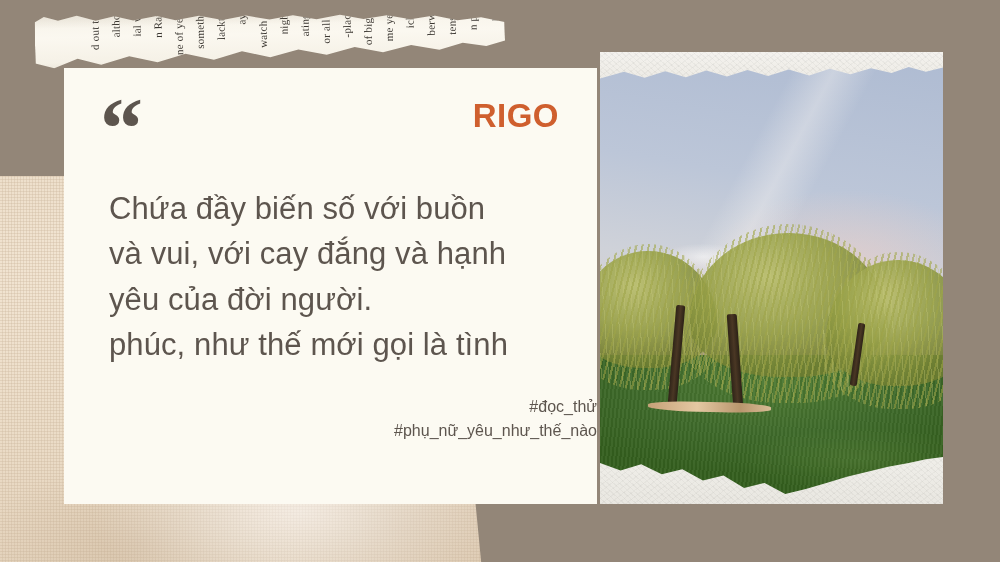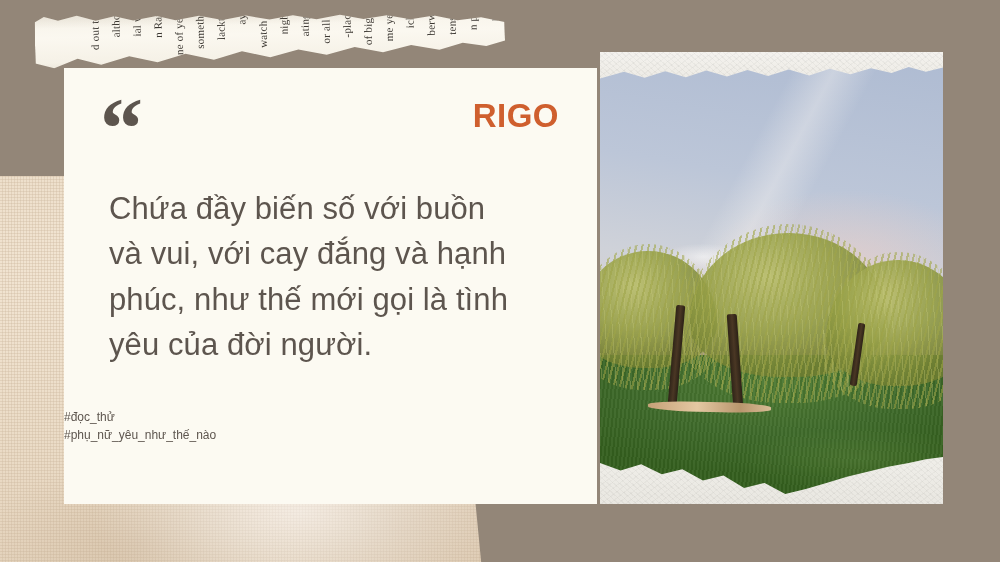--- a/index.html
+++ b/index.html
@@ -90,25 +90,24 @@
     line-height: 1.46;
     color: #5d554e;
     letter-spacing: 0.1px;
   }
 
   .tags {
     position: absolute;
     left: 0;
     right: 0;
     top: 327px;
-    text-align: left;
-    font-size: 12px;
+    text-align: right;
+    font-size: 16px;
     line-height: 1.52;
     color: #5d554e;
-    margin-top: 13px;
   }
   .tags div { white-space: nowrap; }
 
   
   .torn-strip {
     position: absolute;
     left: 35px;
     top: 12px;
     width: 470px;
     height: 66px;
@@ -278,22 +277,22 @@
 
   <div class="card">
 
     <div class="logo">RIGO</div>
 
     <div class="quote-mark">“</div>
 
     <div class="quote-body">
       <div>Chứa đầy biến số với buồn</div>
       <div>và vui, với cay đắng và hạnh</div>
+      <div>yêu của đời người.</div>
       <div>phúc, như thế mới gọi là tình</div>
-      <div>yêu của đời người.</div>
     </div>
 
     <div class="tags">
       <div>#đọc_thử</div>
       <div>#phụ_nữ_yêu_như_thế_nào</div>
     </div>
   </div>
 
   <div class="torn-strip">
     <div class="frag-row">

